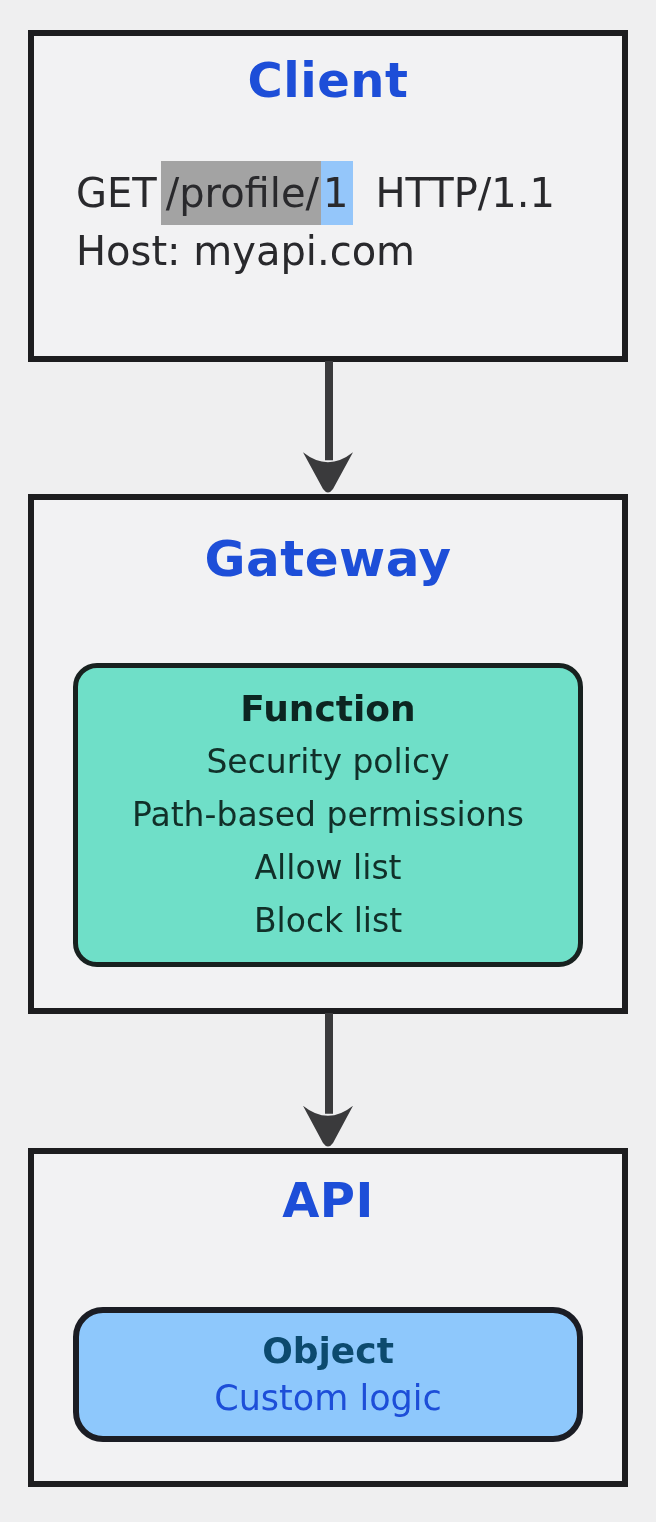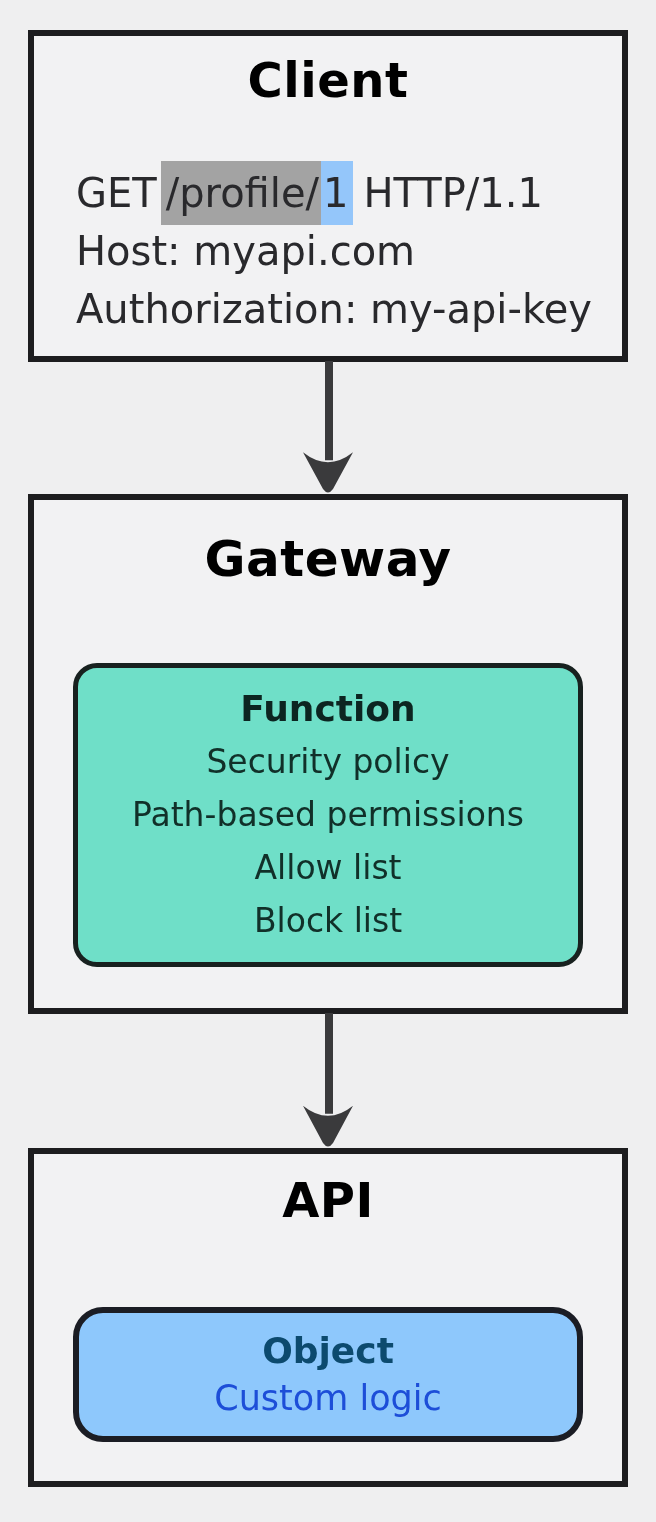--- a/index.html
+++ b/index.html
@@ -16,35 +16,35 @@
     box-sizing: border-box;
     background: #f2f2f3;
     border: 6px solid #1d1d1f;
   }
   #client-node  { top: 30px;   height: 332px; }
   #gateway-node { top: 494px;  height: 520px; }
   #api-node     { top: 1148px; height: 339px; }
 
   .node-title {
     margin: 0; text-align: center;
-    font-weight: 800; color: #000000;
+    font-weight: 800; color: #1d4ed8;
     letter-spacing: 0.5px;
   }
   #client-node  .node-title { margin-top: 16px; font-size: 48px; }
   #gateway-node .node-title { margin-top: 30px; font-size: 50px; }
   #api-node     .node-title { margin-top: 18px; font-size: 48px; }
 
   
   .request {
     position: absolute; left: 42px; top: 128px;
     font-size: 40px; line-height: 58px; color: #29292c;
     white-space: nowrap;
   }
   .req-method   { padding-right: 4px; }
-  .req-protocol { padding-left: 10px; }
+  .req-protocol { padding-left: 22px; }
   .hl-teal {
     background: #a3a3a3;
     padding: 9px 2px 9px 5px;
   }
   .hl-blue {
     background: #94c6fa;
     padding: 9px 5px 9px 2px;
   }
 
   
@@ -81,21 +81,20 @@
 </head>
 <body>
 
 <div class="canvas">
 
   <section class="node" id="client-node">
     <h2 class="node-title">Client</h2>
     <div class="request">
       <div><span class="req-method">GET</span><span class="hl-teal">/profile/</span><span class="hl-blue">1</span><span class="req-protocol">HTTP/1.1</span></div>
       <div>Host: myapi.com</div>
-      <div>Authorization: my-api-key</div>
     </div>
   </section>
 
   <svg class="arrow" id="arrow-1" viewBox="0 0 56 134" preserveAspectRatio="none">
     <rect x="25" y="0" width="8" height="100" fill="#3a3a3c"></rect>
     <path d="M3 92 Q28 112 53 92 L33 129 Q28 136 23 129 Z" fill="#3a3a3c"></path>
   </svg>
 
   <section class="node" id="gateway-node">
     <h2 class="node-title">Gateway</h2>

